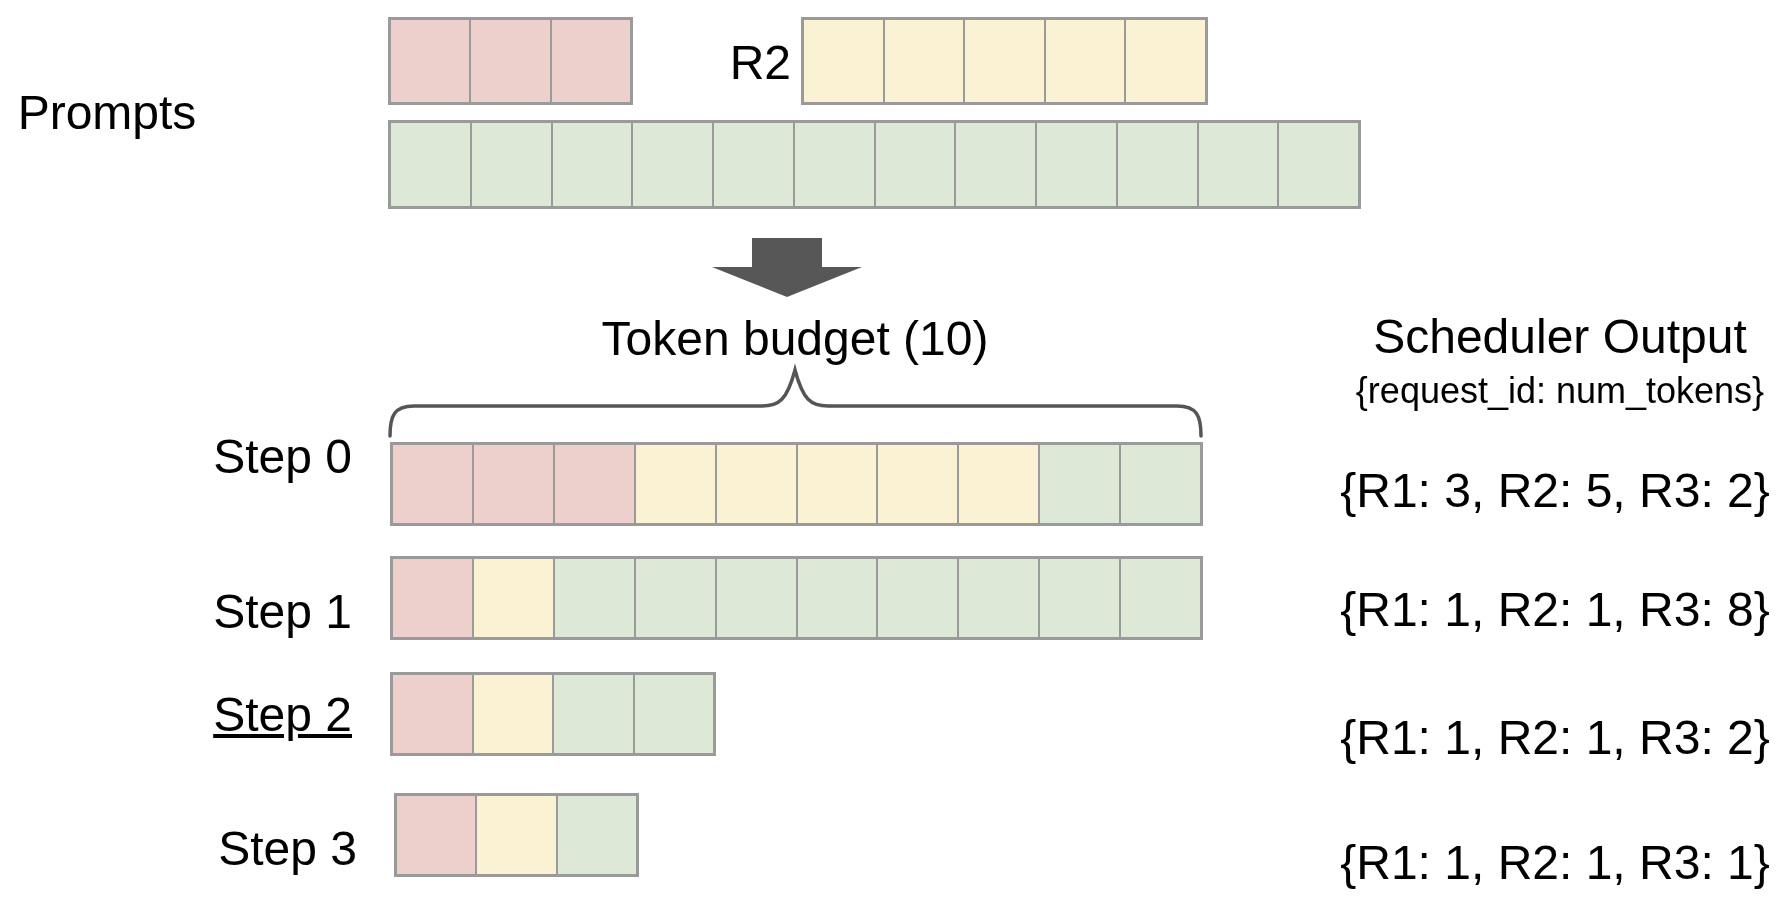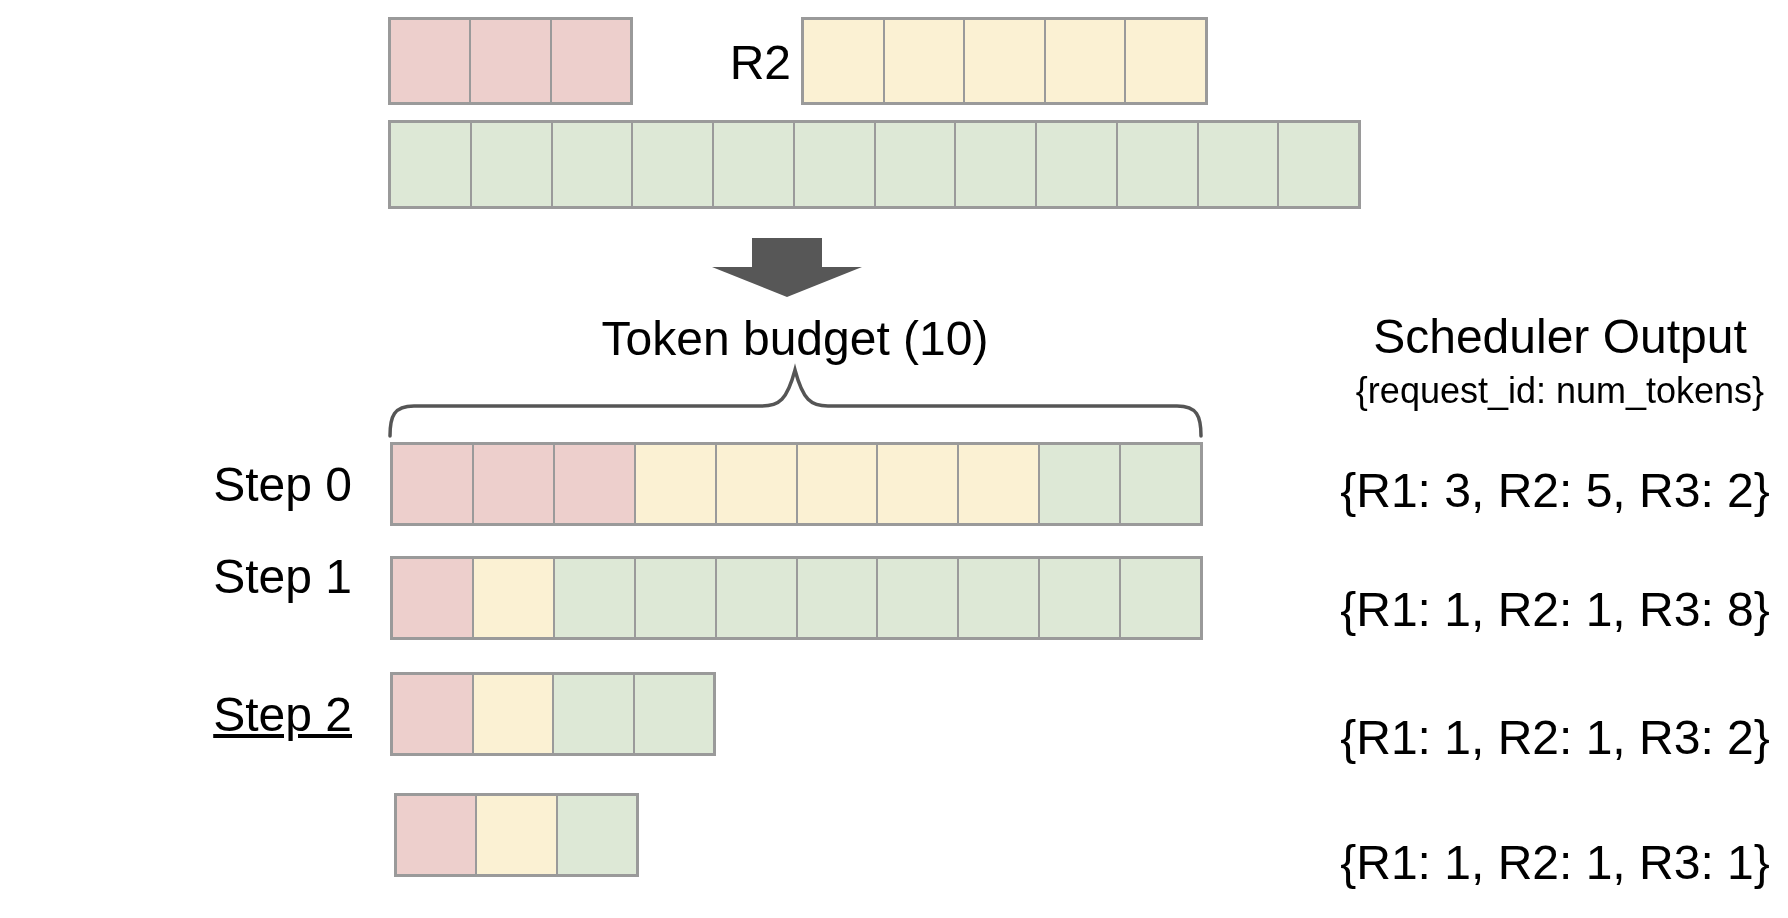--- a/index.html
+++ b/index.html
@@ -25,20 +25,21 @@
     border-left:75px solid transparent;border-right:75px solid transparent;
     border-top:30px solid var(--arrow,#575757);}
   .brace{position:absolute;left:388px;top:358px;}
   svg{display:block;}
 </style>
 </head>
 <body>
 
 <div id="canvas" style="--border: #9a9a9a; --arrow: #575757; --brace: #555555; --text: #000000; --bg: #ffffff;">
 
+  <div class="lbl center" style="left:12px;top:88px;width:190px;">Prompts</div>
 
   <div class="cellrow" style="left:388px;top:17px;width:245px;height:88px;">
       <div class="cell" style="background: rgb(237, 207, 204);"></div>
       <div class="cell" style="background: rgb(237, 207, 204);"></div>
       <div class="cell" style="background: rgb(237, 207, 204);"></div>
     </div>
 
   <div class="lbl right" style="left:641px;top:38px;width:150px;">R2</div>
   <div class="cellrow" style="left:801px;top:17px;width:407px;height:88px;">
       <div class="cell" style="background: rgb(251, 241, 211);"></div>
@@ -73,36 +74,36 @@
   <div class="brace">
     <svg width="815" height="82" viewBox="0 0 815 82">
       <path d="M 2 78 C 2 58 6 48 26 48 L 374 48 C 391 48 399 42 407 12
                C 415 42 423 48 440 48 L 789 48 C 809 48 813 58 813 78" fill="none" stroke="var(--brace,#555)" stroke-width="3.5" stroke-linecap="round"></path>
     </svg>
   </div>
 
   <div class="lbl header center" style="left:1310px;top:312px;width:500px;">Scheduler Output</div>
   <div class="lbl sub center" style="left:1310px;top:372px;width:500px;">{request_id: num_tokens}</div>
 
-  <div class="lbl right" style="left:150px;top:460px;width:202px;">Step 0</div>
+  <div class="lbl right" style="left:150px;top:432px;width:202px;">Step 0</div>
   <div class="cellrow" style="left:390px;top:442px;width:813px;height:84px;">
       <div class="cell" style="background: rgb(237, 207, 204);"></div>
       <div class="cell" style="background: rgb(237, 207, 204);"></div>
       <div class="cell" style="background: rgb(237, 207, 204);"></div>
       <div class="cell" style="background: rgb(251, 241, 211);"></div>
       <div class="cell" style="background: rgb(251, 241, 211);"></div>
       <div class="cell" style="background: rgb(251, 241, 211);"></div>
       <div class="cell" style="background: rgb(251, 241, 211);"></div>
       <div class="cell" style="background: rgb(251, 241, 211);"></div>
       <div class="cell" style="background: rgb(221, 232, 214);"></div>
       <div class="cell" style="background: rgb(221, 232, 214);"></div>
     </div>
   <div class="lbl center" style="left:1320px;top:466px;width:470px;">{R1: 3, R2: 5, R3: 2}</div>
 
-  <div class="lbl right" style="left:150px;top:552px;width:202px;">Step 1</div>
+  <div class="lbl right" style="left:150px;top:587px;width:202px;">Step 1</div>
   <div class="cellrow" style="left:390px;top:556px;width:813px;height:84px;">
       <div class="cell" style="background: rgb(237, 207, 204);"></div>
       <div class="cell" style="background: rgb(251, 241, 211);"></div>
       <div class="cell" style="background: rgb(221, 232, 214);"></div>
       <div class="cell" style="background: rgb(221, 232, 214);"></div>
       <div class="cell" style="background: rgb(221, 232, 214);"></div>
       <div class="cell" style="background: rgb(221, 232, 214);"></div>
       <div class="cell" style="background: rgb(221, 232, 214);"></div>
       <div class="cell" style="background: rgb(221, 232, 214);"></div>
       <div class="cell" style="background: rgb(221, 232, 214);"></div>
@@ -112,20 +113,21 @@
 
   <div class="lbl right" style="left:150px;top:690px;width:202px;text-decoration:underline;">Step 2</div>
   <div class="cellrow" style="left:390px;top:672px;width:326px;height:84px;">
       <div class="cell" style="background: rgb(237, 207, 204);"></div>
       <div class="cell" style="background: rgb(251, 241, 211);"></div>
       <div class="cell" style="background: rgb(221, 232, 214);"></div>
       <div class="cell" style="background: rgb(221, 232, 214);"></div>
     </div>
   <div class="lbl center" style="left:1320px;top:713px;width:470px;">{R1: 1, R2: 1, R3: 2}</div>
 
+  <div class="lbl right" style="left:155px;top:824px;width:202px;">Step 3</div>
   <div class="cellrow" style="left:394px;top:793px;width:245px;height:84px;">
       <div class="cell" style="background: rgb(237, 207, 204);"></div>
       <div class="cell" style="background: rgb(251, 241, 211);"></div>
       <div class="cell" style="background: rgb(221, 232, 214);"></div>
     </div>
   <div class="lbl center" style="left:1320px;top:838px;width:470px;">{R1: 1, R2: 1, R3: 1}</div>
 
 </div>
 
 </body></html>

